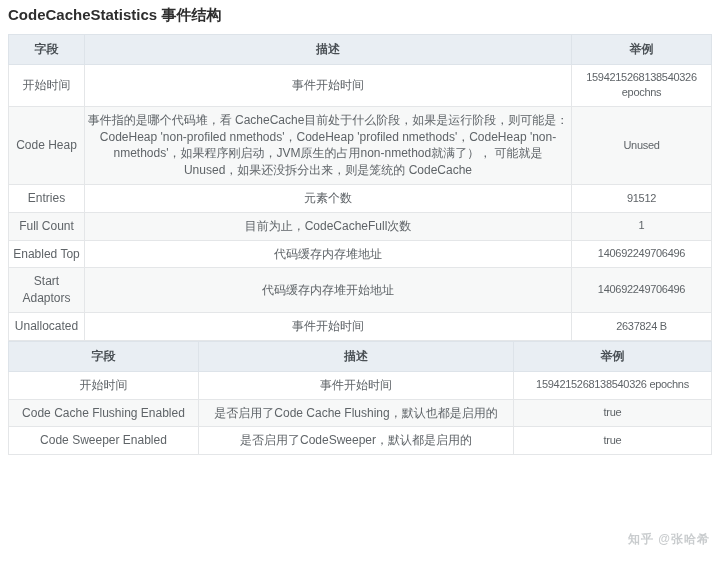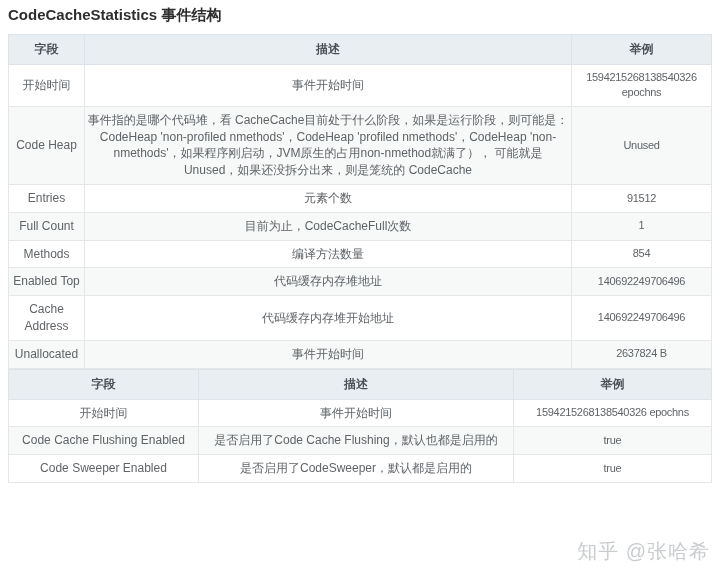--- a/index.html
+++ b/index.html
@@ -23,22 +23,22 @@
     border:1px solid #e4e6e8;font-size:12px;color:#5f6468;
     padding:5px 2px;text-align:center;line-height:1.4;
     word-wrap:break-word;
   }
   tbody tr:nth-child(even) td{background:#f7f8f8;}
   td.field{padding:5px 2px;}
   td.ex{font-size:11px;letter-spacing:-0.3px;padding:5px 4px;}
   .t1 col.c1{width:76px;} .t1 col.c3{width:140px;}
   .t2 col.c1{width:190px;} .t2 col.c3{width:198px;}
   .watermark{
-    position:absolute;right:10px;bottom:8px;
-    font-size:20px;font-weight:normal;letter-spacing:1px;
+    position:absolute;right:10px;bottom:25px;
+    font-size:12px;font-weight:bold;letter-spacing:1px;
     color:rgba(168,172,176,0.62);
     text-shadow:1px 1px 0 rgba(255,255,255,0.95);
     pointer-events:none;
   }
 </style>
 </head>
 <body>
 
 <div class="page">
 
@@ -72,31 +72,26 @@
         <td class="field">Entries</td>
         <td class="desc">元素个数</td>
         <td class="ex">91512</td>
       </tr>
       <tr>
         <td class="field">Full Count</td>
         <td class="desc">目前为止，CodeCacheFull次数</td>
         <td class="ex">1</td>
       </tr>
       <tr>
-        <td class="field">Methods</td>
-        <td class="desc">编译方法数量</td>
-        <td class="ex">854</td>
-      </tr>
-      <tr>
         <td class="field">Enabled Top</td>
         <td class="desc">代码缓存内存堆地址</td>
         <td class="ex">140692249706496</td>
       </tr>
       <tr>
-        <td class="field">Cache Address</td>
+        <td class="field">Start Adaptors</td>
         <td class="desc">代码缓存内存堆开始地址</td>
         <td class="ex">140692249706496</td>
       </tr>
       <tr>
         <td class="field">Unallocated</td>
         <td class="desc">事件开始时间</td>
         <td class="ex">2637824 B</td>
       </tr>
     </tbody>
   </table>

